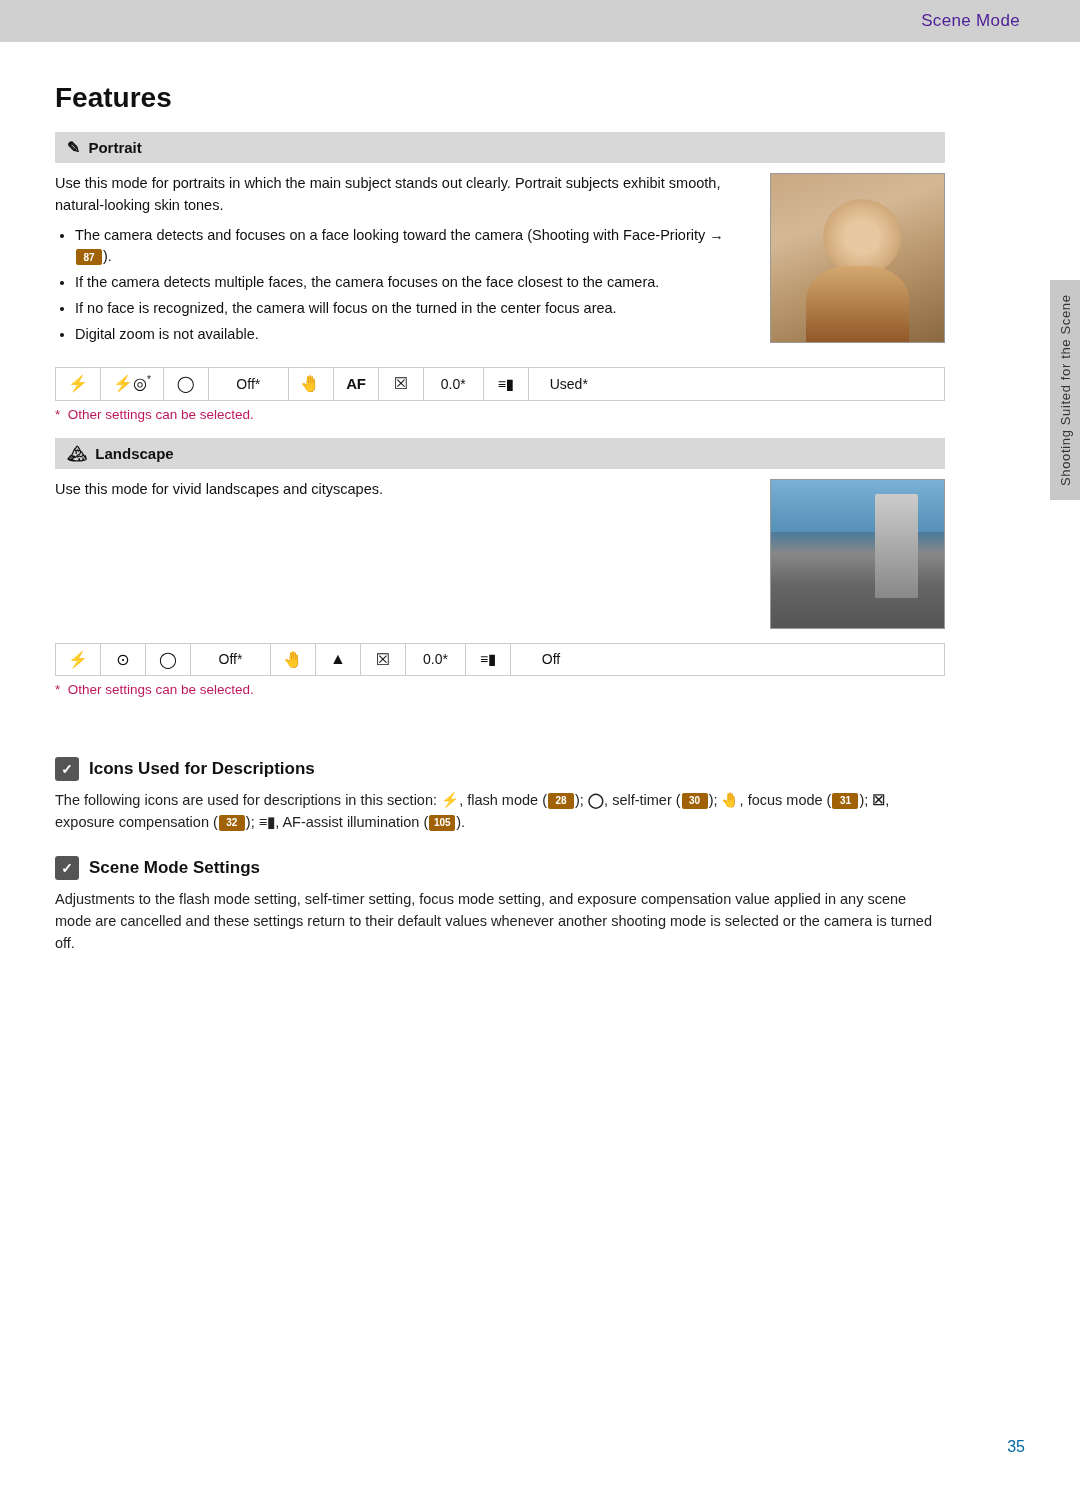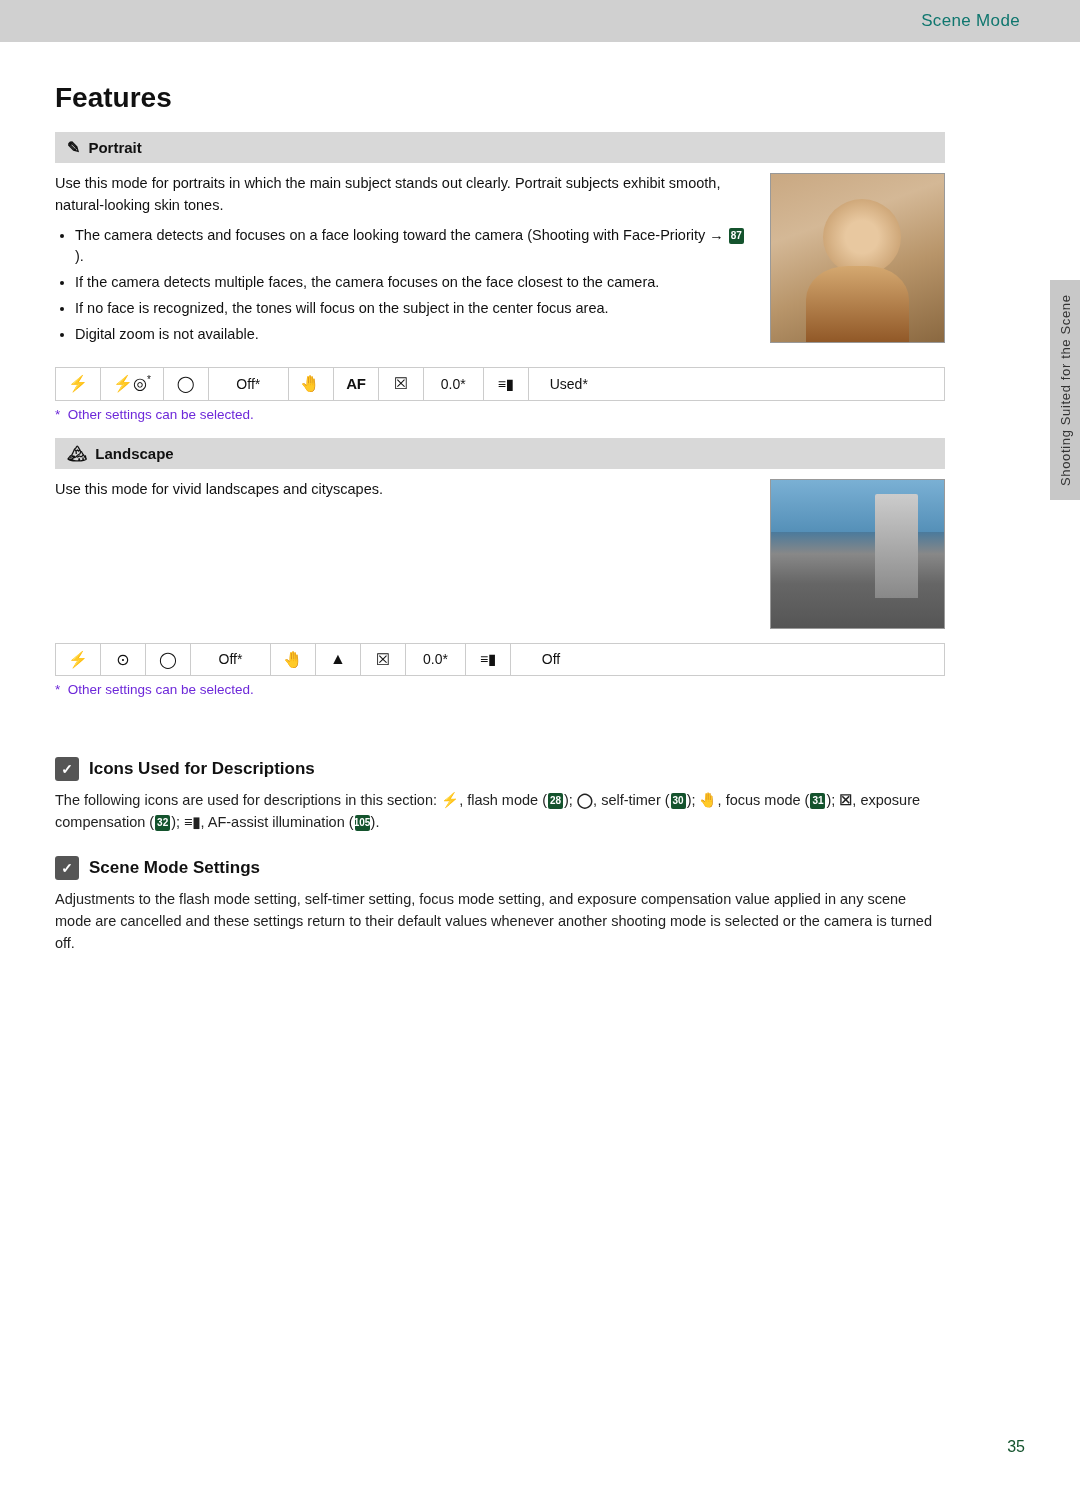--- a/index.html
+++ b/index.html
@@ -28,21 +28,21 @@
       width: 100%;
       height: 42px;
       display: flex;
       align-items: center;
       justify-content: flex-end;
       padding-right: 60px;
     }
 
     .top-bar-title {
       font-size: 17px;
-      color: #0f766e;
+      color: #4c1d95;
       letter-spacing: 0.02em;
     }
 
     
     .right-tab {
       position: absolute;
       right: 0;
       top: 280px;
       width: 30px;
       height: 220px;
@@ -57,21 +57,21 @@
       color: #333;
       letter-spacing: 0.05em;
     }
 
     
     .page-number {
       position: absolute;
       bottom: 30px;
       right: 55px;
       font-size: 16px;
-      color: #14532d;
+      color: #0369a1;
     }
 
     
     .main-content {
       padding: 30px 55px 60px 55px;
       max-width: 1000px;
     }
 
     
     .features-heading {
@@ -213,21 +213,21 @@
     }
 
     .settings-cell.wider {
       min-width: 80px;
       font-size: 14px;
     }
 
     .footnote {
       font-size: 13.5px;
       margin-bottom: 16px;
-      color: #6d28d9;
+      color: #be185d;
     }
 
     
     .landscape-section {
       display: flex;
       margin-bottom: 14px;
     }
 
     .landscape-text {
       flex: 1;
@@ -284,23 +284,23 @@
       color: #222;
     }
 
     
     sup { font-size: 10px; }
 
     .ref-box {
       display: inline-flex;
       align-items: center;
       justify-content: center;
-      width: 15px;
+      width: 26px;
       height: 16px;
-      background: #14532d;
+      background: #a16207;
       border-radius: 2px;
       color: white;
       font-size: 10px;
       font-weight: bold;
       vertical-align: middle;
       margin: 0 1px;
     }
 
     
     .af-text {
@@ -343,21 +343,21 @@
       <span class="mode-icon">✎</span>
       <span>Portrait</span>
     </div>
 
     <div class="portrait-section">
       <div class="portrait-text">
         <p class="section-text">Use this mode for portraits in which the main subject stands out clearly. Portrait subjects exhibit smooth, natural-looking skin tones.</p>
         <ul class="bullet-list">
           <li>The camera detects and focuses on a face looking toward the camera (Shooting with Face-Priority →&nbsp;<span class="ref-box">87</span>).</li>
           <li>If the camera detects multiple faces, the camera focuses on the face closest to the camera.</li>
-          <li>If no face is recognized, the tones will focus on the subject in the center focus area.</li>
+          <li>If no face is recognized, the camera will focus on the turned in the center focus area.</li>
           <li>Digital zoom is not available.</li>
         </ul>
       </div>
       <div class="portrait-image">
         <div class="portrait-photo-sim"></div>
       </div>
     </div>
 
     <div class="settings-row">
       <div class="settings-cell">

